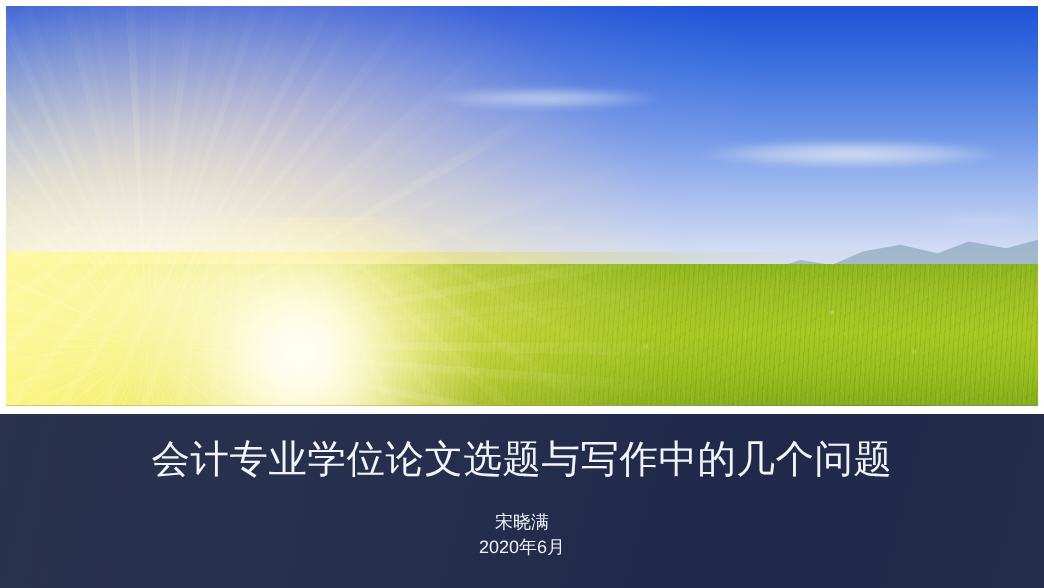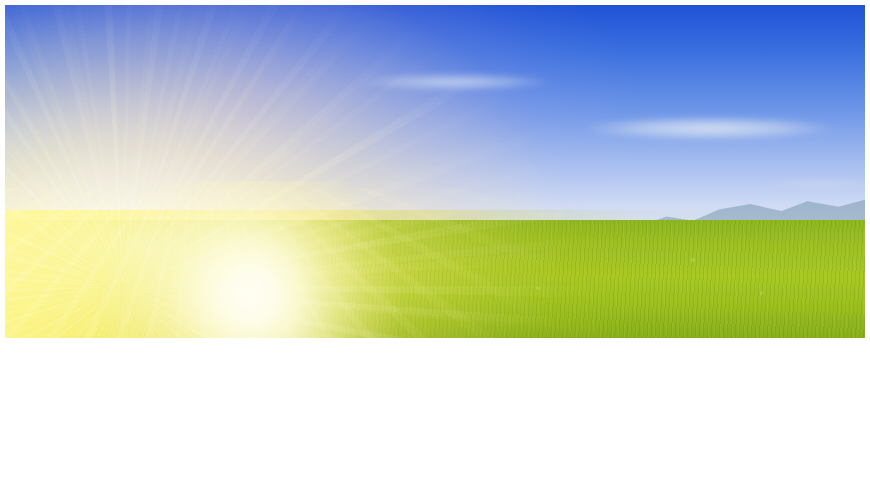--- a/index.html
+++ b/index.html
@@ -340,14 +340,25 @@
     <div class="meadow-tex"></div>
     <div class="meadow-sun"></div>
     <div class="meadow-rays"></div>
 
     <div class="rays"></div>
     <div class="rays2"></div>
     <div class="sun-core"></div>
     <div class="photo-bloom"></div>
   </div>
 
+  <div id="band">
+    <div class="band-sheen"></div>
+
+    <div id="slide-title">会计专业学位论文选题与写作中的几个问题</div>
+
+    <div id="subtitle">
+      <span class="line">宋晓满</span>
+      <span class="line">2020年6月</span>
+    </div>
+
+  </div>
 
 </div>
 
 </body></html>

